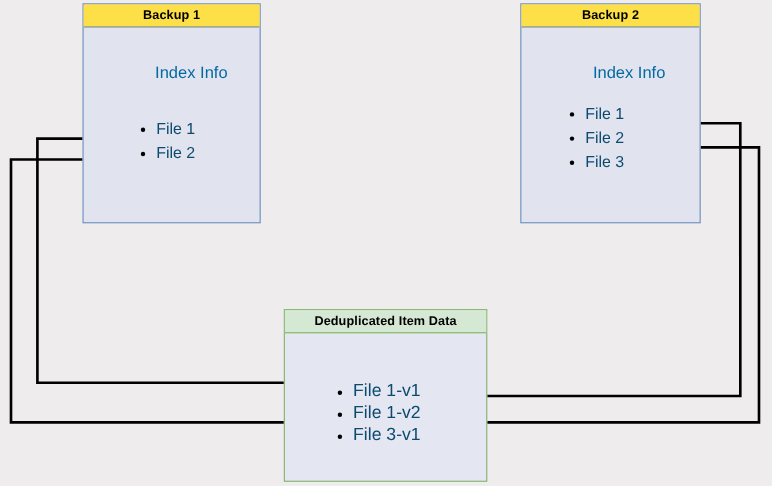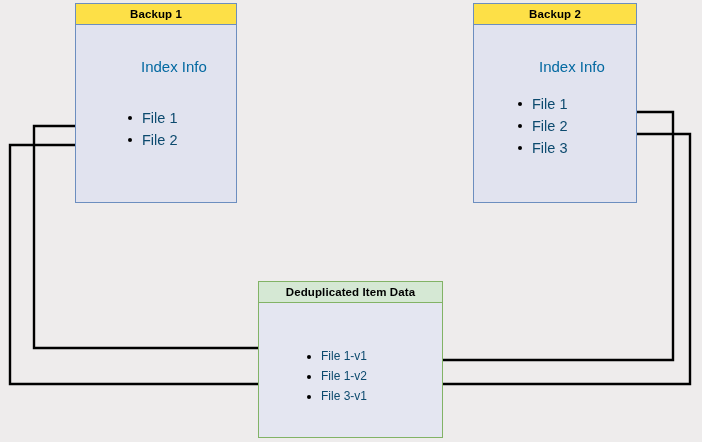--- a/index.html
+++ b/index.html
@@ -85,21 +85,21 @@
     left: 2px;
     top: 9px;
     width: 4px;
     height: 4px;
     border-radius: 50%;
     background: #000000;
   }
   #backup1-files { left: 50px; top: 82px; }
   #backup2-files { left: 42px; top: 68px; }
   #dedup-files   { left: 46px; top: 43px; }
-  #dedup-files li { line-height: 20px; font-size: 12px; }
+  #dedup-files li { line-height: 20px; font-size: 16px; }
 </style>
 </head>
 <body>
 
 <div id="canvas">
 
   <svg class="edges" viewBox="0 0 702 442" width="702" height="442" xmlns="http://www.w3.org/2000/svg">
     <defs>
       <marker id="arrow" markerWidth="10" markerHeight="8" refX="9" refY="4" orient="auto" markerUnits="userSpaceOnUse">
         <path d="M 0 0 L 10 4 L 0 8 L 2.6 4 Z" fill="#000000"></path>

